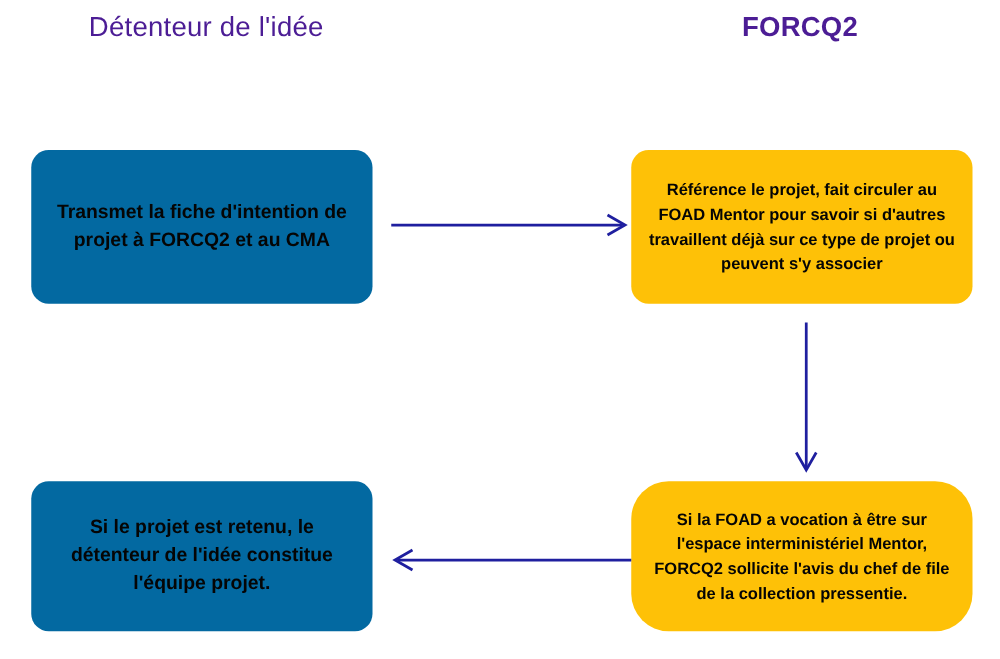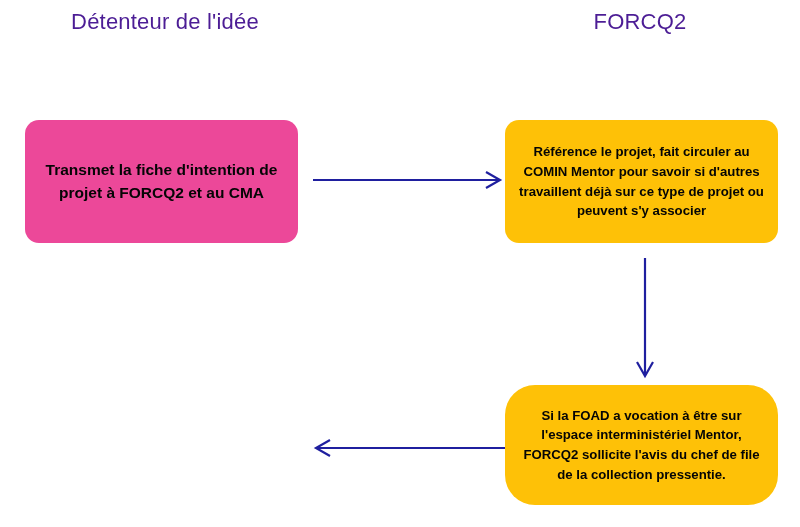--- a/index.html
+++ b/index.html
@@ -22,37 +22,37 @@
   .col-header {
     position: absolute;
     font-size: 22px;
     font-weight: 400;
     color: #4c1d95;
     letter-spacing: 0.2px;
     white-space: nowrap;
     text-align: center;
   }
   #header-left  { left: 0;   top: 9px;  width: 330px; }
-  #header-right { left: 490px; top: 9px; width: 300px; }
+  #header-right { left: 490px; top: 9px; width: 300px; font-weight: bold; }
 
   
   .node {
     position: absolute;
     box-sizing: border-box;
     border-radius: 14px;
     display: flex;
     align-items: center;
     justify-content: center;
     text-align: center;
     padding: 10px 14px;
     color: #050505;
     font-weight: bold;
     line-height: 1.48;
   }
-  .node-blue   { background: #ec4899; }
+  .node-blue   { background: #0369a1; }
   .node-yellow { background: #fec107; }
 
   #node-transmet {
     left: 25px; top: 120px; width: 273px; height: 123px;
     font-size: 15.5px;
   }
   #node-reference {
     left: 505px; top: 120px; width: 273px; height: 123px;
     font-size: 13.2px;
   }
@@ -78,24 +78,25 @@
 <body>
 
 <div class="canvas">
 
   <div class="col-header" id="header-left">Détenteur de l'idée</div>
 
   <div class="col-header" id="header-right">FORCQ2</div>
 
   <div class="node node-blue" id="node-transmet">Transmet la fiche d'intention de projet à FORCQ2 et au CMA</div>
 
-  <div class="node node-yellow" id="node-reference">Référence le projet, fait circuler au COMIN Mentor pour savoir si d'autres travaillent déjà sur ce type de projet ou peuvent s'y associer</div>
+  <div class="node node-yellow" id="node-reference">Référence le projet, fait circuler au FOAD Mentor pour savoir si d'autres travaillent déjà sur ce type de projet ou peuvent s'y associer</div>
 
   <div class="node node-yellow" id="node-foad">Si la FOAD a vocation à être sur l'espace interministériel Mentor, FORCQ2 sollicite l'avis du chef de file de la collection pressentie.</div>
 
+  <div class="node node-blue" id="node-equipe">Si le projet est retenu, le détenteur de l'idée constitue l'équipe projet.</div>
 
   <svg class="connectors" viewBox="0 0 800 527">
     <g stroke="#1f1f9f" fill="none" stroke-width="2.2">
 
       <g>
         <line x1="313" y1="180" x2="498" y2="180"></line>
         <polyline points="486,172 500,180 486,188" stroke-width="2.2" stroke-linejoin="miter" stroke-linecap="butt"></polyline>
       </g>
 
       <g>

